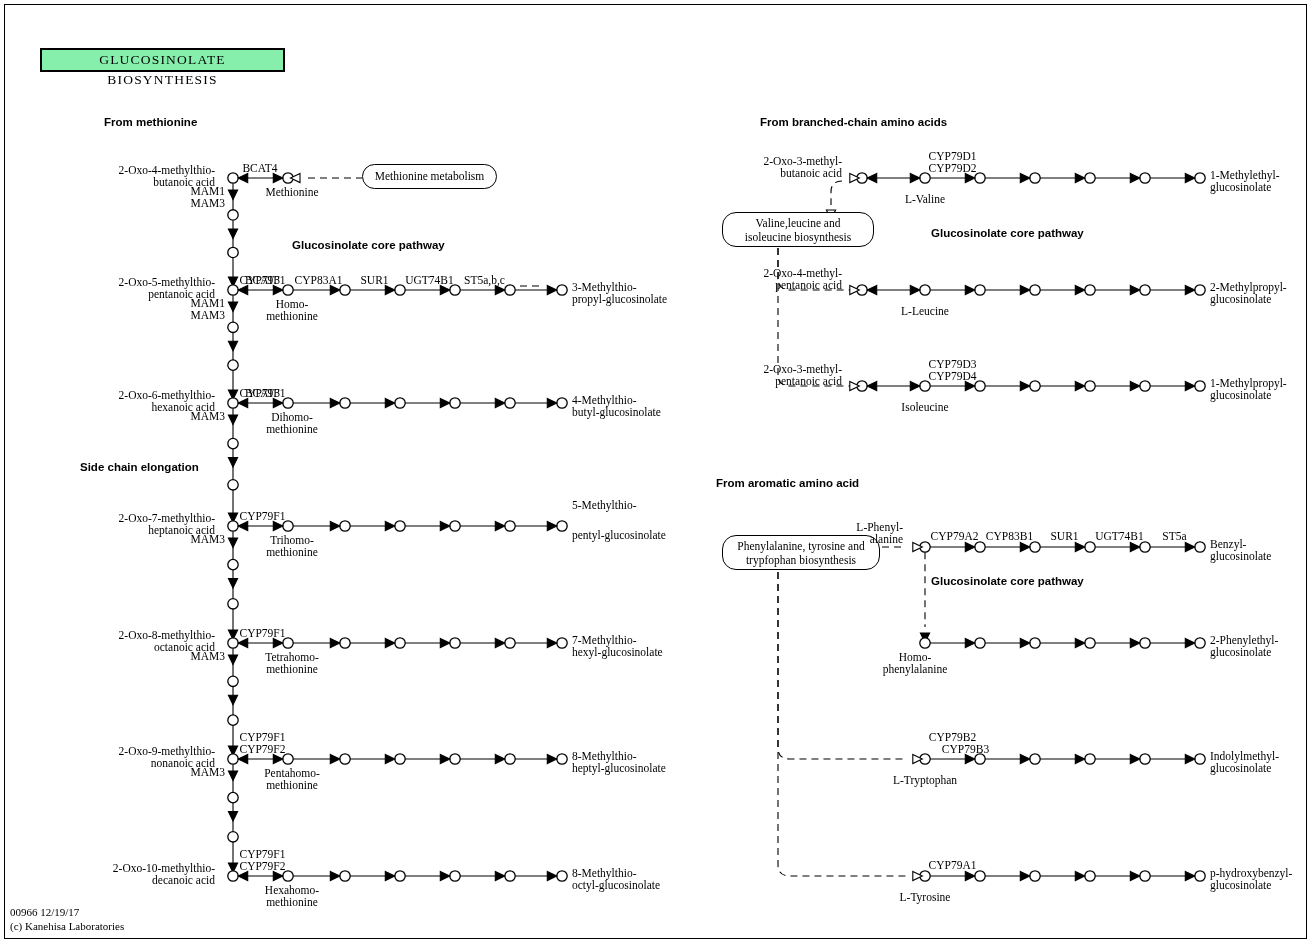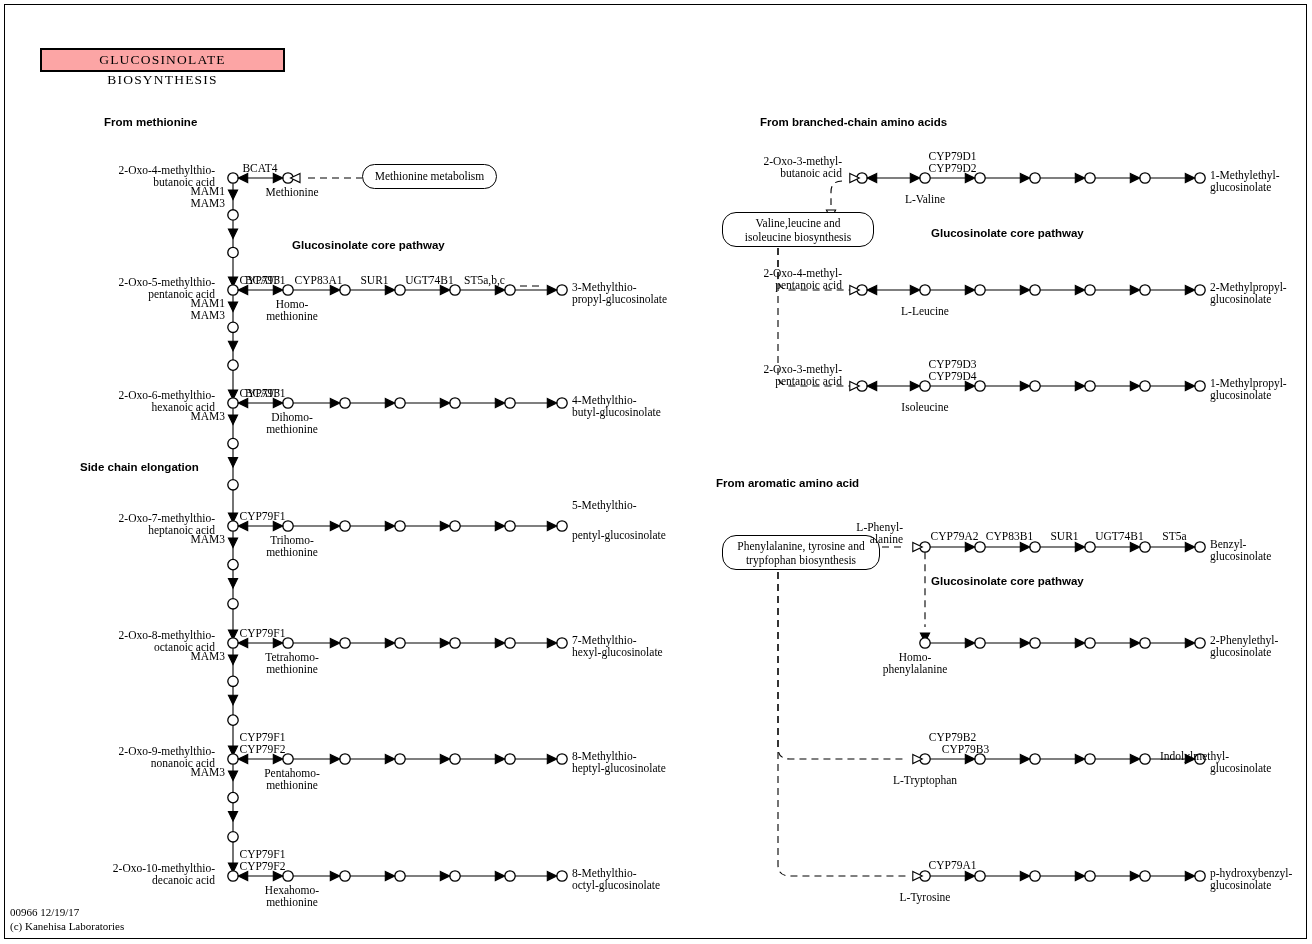--- a/index.html
+++ b/index.html
@@ -2,21 +2,21 @@
 <html><head>
 <meta charset="utf-8">
 <style>
   html,body{margin:0;padding:0;background:#ffffff;}
   body{width:1312px;height:944px;font-family:"Liberation Serif",serif;color:#000;}
   #canvas{position:relative;width:1312px;height:944px;overflow:hidden;}
   #frame{position:absolute;left:4px;top:4px;width:1303px;height:935px;border:1px solid #000;box-sizing:border-box;}
   #svglayer{position:absolute;left:0;top:0;width:1312px;height:944px;}
   .lbl{position:absolute;font-family:"Liberation Serif",serif;font-size:11.5px;line-height:11.5px;white-space:pre;color:#000;}
   .lbl.b{font-weight:bold;font-size:11.5px;font-family:"Liberation Sans",sans-serif;}
-  .title-box{position:absolute;left:40px;top:48px;width:245px;height:24px;border:2px solid #000;box-sizing:border-box;background:#fca5a5;}
+  .title-box{position:absolute;left:40px;top:48px;width:245px;height:24px;border:2px solid #000;box-sizing:border-box;background:#86efac;}
   .title-box span{display:block;text-align:center;font-family:"Liberation Serif",serif;font-size:13.5px;letter-spacing:1.2px;line-height:20px;}
   .mapbox{position:absolute;border:1px solid #000;border-radius:14px;background:#fff;box-sizing:border-box;}
   .mapbox span{display:block;text-align:center;font-size:11.5px;line-height:13.5px;}
   .footer{position:absolute;left:10px;top:905px;font-size:11px;line-height:14px;white-space:pre;}
 </style>
 </head>
 <body>
 
 <div id="canvas">
   <div id="frame"></div>
@@ -467,20 +467,20 @@
       <div class="lbl" style="left: 1174.5px; top: 531px; transform: translateX(-50%); text-align: center;">ST5a</div>
       <div class="lbl" style="left: 1210px; top: 539px;">Benzyl-</div>
       <div class="lbl" style="left: 1210px; top: 551px;">glucosinolate</div>
       <div class="lbl" style="left: 915px; top: 652px; transform: translateX(-50%); text-align: center;">Homo-</div>
       <div class="lbl" style="left: 915px; top: 664px; transform: translateX(-50%); text-align: center;">phenylalanine</div>
       <div class="lbl" style="left: 1210px; top: 635px;">2-Phenylethyl-</div>
       <div class="lbl" style="left: 1210px; top: 647px;">glucosinolate</div>
       <div class="lbl" style="left: 925px; top: 775px; transform: translateX(-50%); text-align: center;">L-Tryptophan</div>
       <div class="lbl" style="left: 952.5px; top: 732px; transform: translateX(-50%); text-align: center;">CYP79B2</div>
       <div class="lbl" style="left: 952.5px; top: 744px; transform: translateX(-50%); text-align: center; padding-left: 26px;">CYP79B3</div>
-      <div class="lbl" style="left: 1160px; top: 751px;">Indolylmethyl-</div>
+      <div class="lbl" style="left: 1210px; top: 751px;">Indolylmethyl-</div>
       <div class="lbl" style="left: 1210px; top: 763px;">glucosinolate</div>
       <div class="lbl" style="left: 925px; top: 892px; transform: translateX(-50%); text-align: center;">L-Tyrosine</div>
       <div class="lbl" style="left: 952.5px; top: 860px; transform: translateX(-50%); text-align: center;">CYP79A1</div>
       <div class="lbl" style="left: 1210px; top: 868px;">p-hydroxybenzyl-</div>
       <div class="lbl" style="left: 1210px; top: 880px;">glucosinolate</div>
     </div>
 </div>
 
 </body></html>

